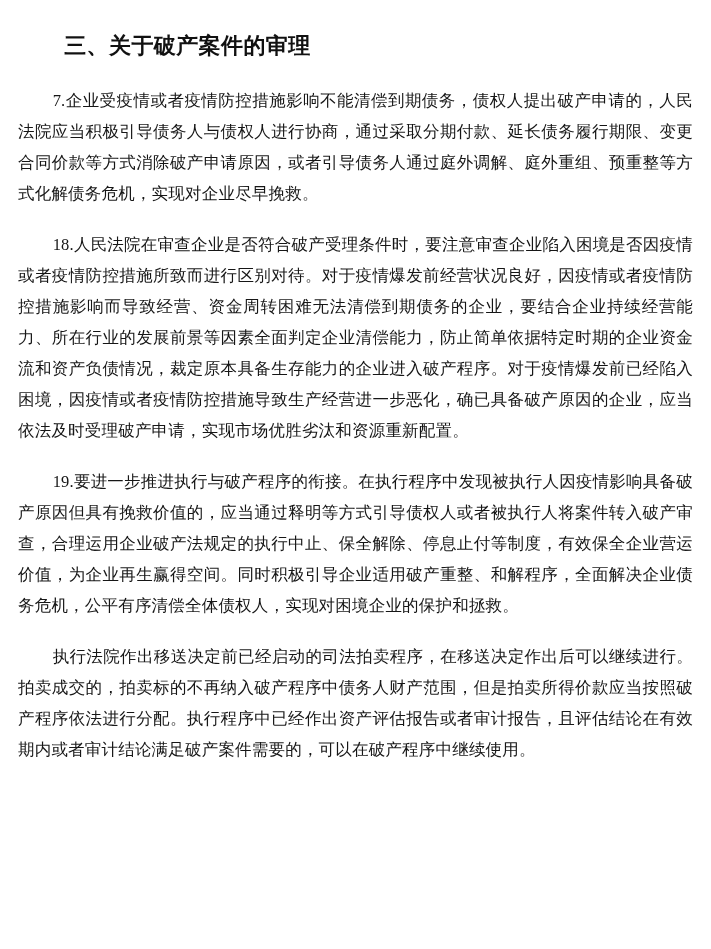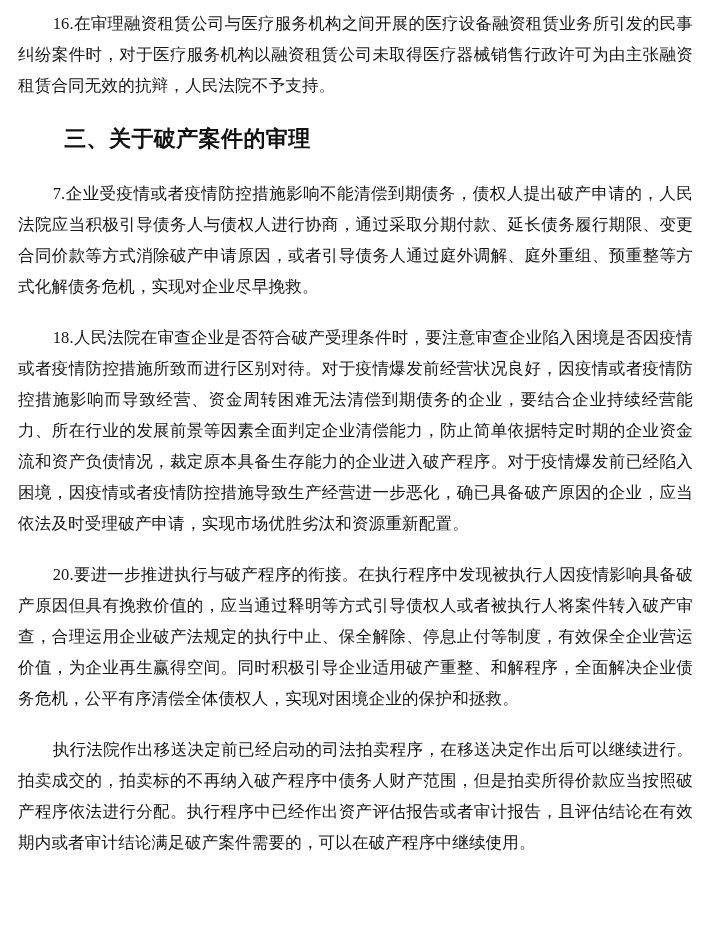--- a/index.html
+++ b/index.html
@@ -45,31 +45,30 @@
     letter-spacing: 0.4px;
     color: #111111;
   }
   .spacer-sm { height: 6px; }
 </style>
 </head>
 <body>
 
 <div class="page">
 
-  <p class="para first">16.在审理融资租赁公司与医疗服务机构之间开展的医疗设备融资租赁业务所引发的民事纠纷案件时，对于医疗服务机构以融资租赁公司未取得医疗器械销售行政许可为由主张融资租赁合同无效的抗辩，人民法院不予支持。</p>
 
   <h2 class="heading">三、关于破产案件的审理</h2>
 
   <p class="para indent">7.企业受疫情或者疫情防控措施影响不能清偿到期债务，债权人提出破产申请的，人民法院应当积极引导债务人与债权人进行协商，通过采取分期付款、延长债务履行期限、变更合同价款等方式消除破产申请原因，或者引导债务人通过庭外调解、庭外重组、预重整等方式化解债务危机，实现对企业尽早挽救。</p>
 
   <div class="spacer-sm"></div>
 
   <p class="para indent">18.人民法院在审查企业是否符合破产受理条件时，要注意审查企业陷入困境是否因疫情或者疫情防控措施所致而进行区别对待。对于疫情爆发前经营状况良好，因疫情或者疫情防控措施影响而导致经营、资金周转困难无法清偿到期债务的企业，要结合企业持续经营能力、所在行业的发展前景等因素全面判定企业清偿能力，防止简单依据特定时期的企业资金流和资产负债情况，裁定原本具备生存能力的企业进入破产程序。对于疫情爆发前已经陷入困境，因疫情或者疫情防控措施导致生产经营进一步恶化，确已具备破产原因的企业，应当依法及时受理破产申请，实现市场优胜劣汰和资源重新配置。</p>
 
   <div class="spacer-sm"></div>
 
-  <p class="para indent">20.要进一步推进执行与破产程序的衔接。在执行程序中发现被执行人因疫情影响具备破产原因但具有挽救价值的，应当通过释明等方式引导债权人或者被执行人将案件转入破产审查，合理运用企业破产法规定的执行中止、保全解除、停息止付等制度，有效保全企业营运价值，为企业再生赢得空间。同时积极引导企业适用破产重整、和解程序，全面解决企业债务危机，公平有序清偿全体债权人，实现对困境企业的保护和拯救。</p>
+  <p class="para indent">19.要进一步推进执行与破产程序的衔接。在执行程序中发现被执行人因疫情影响具备破产原因但具有挽救价值的，应当通过释明等方式引导债权人或者被执行人将案件转入破产审查，合理运用企业破产法规定的执行中止、保全解除、停息止付等制度，有效保全企业营运价值，为企业再生赢得空间。同时积极引导企业适用破产重整、和解程序，全面解决企业债务危机，公平有序清偿全体债权人，实现对困境企业的保护和拯救。</p>
 
   <div class="spacer-sm"></div>
 
   <p class="para indent">执行法院作出移送决定前已经启动的司法拍卖程序，在移送决定作出后可以继续进行。拍卖成交的，拍卖标的不再纳入破产程序中债务人财产范围，但是拍卖所得价款应当按照破产程序依法进行分配。执行程序中已经作出资产评估报告或者审计报告，且评估结论在有效期内或者审计结论满足破产案件需要的，可以在破产程序中继续使用。</p>
 
 </div>
 
 </body></html>

